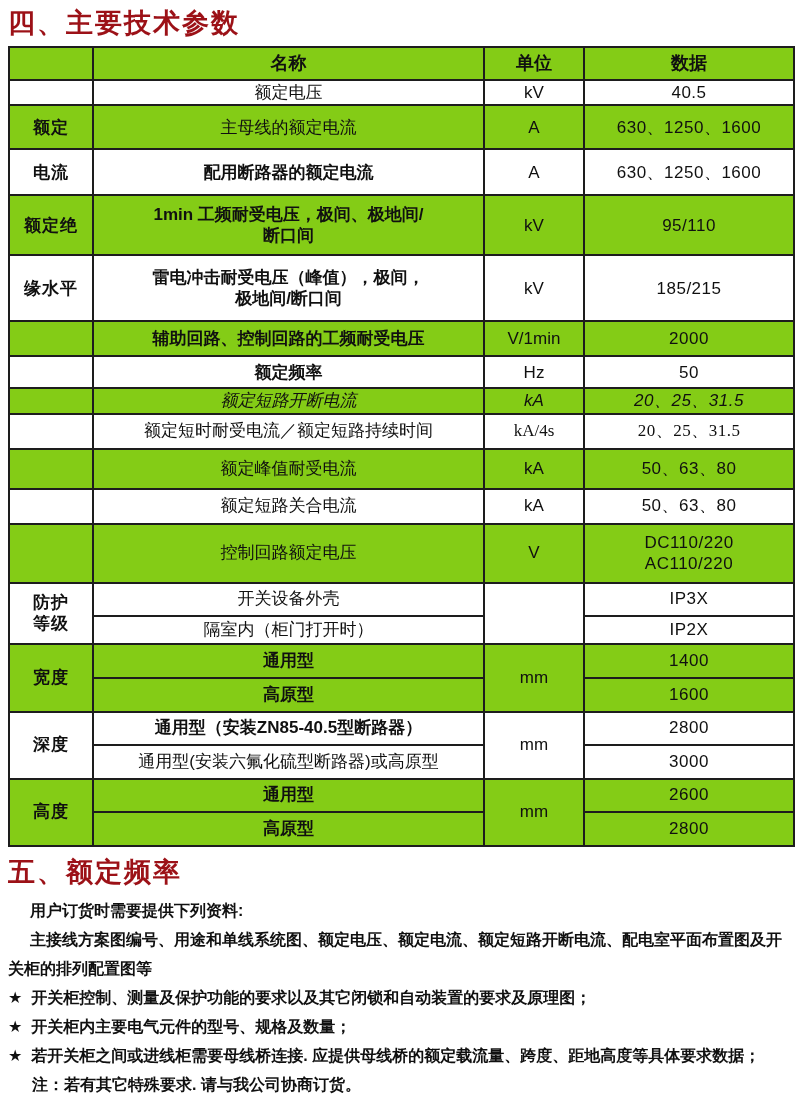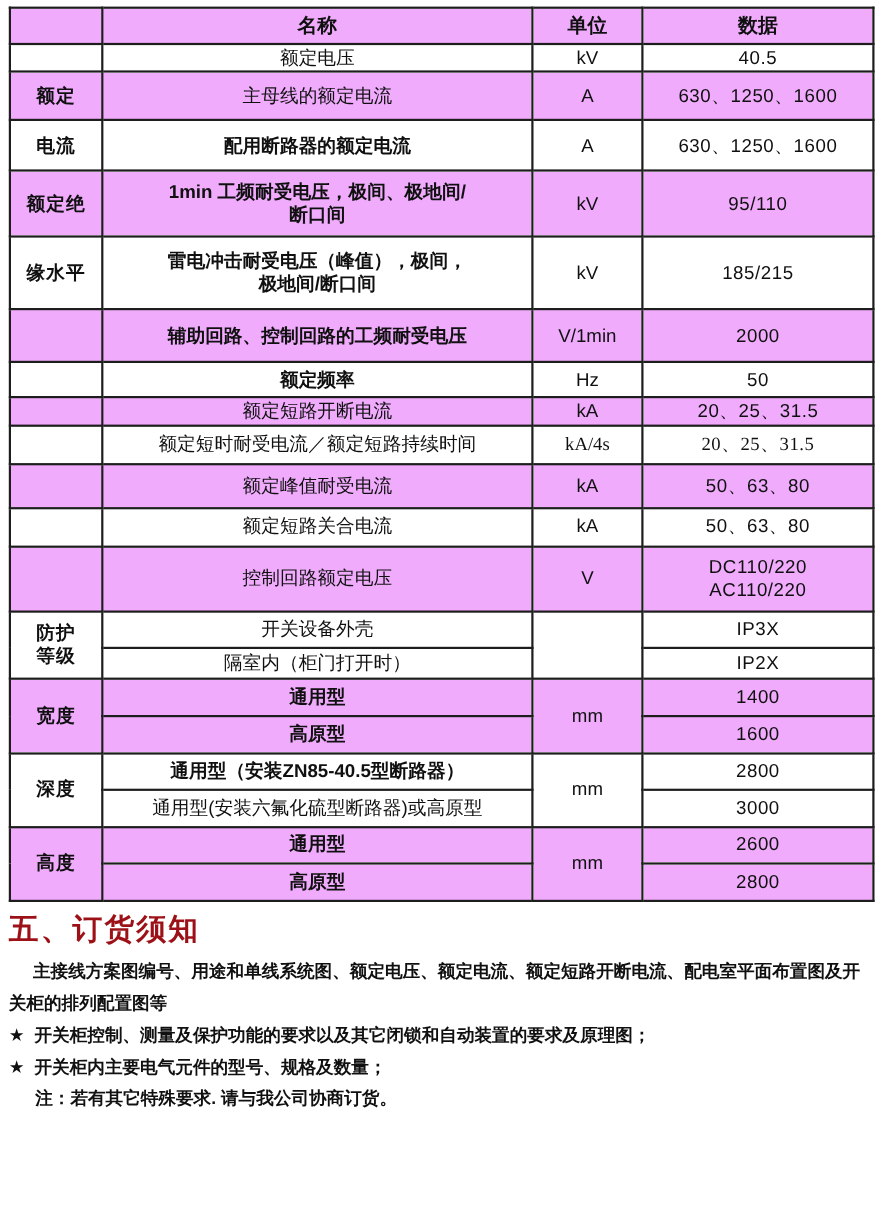--- a/index.html
+++ b/index.html
@@ -16,21 +16,21 @@
   table.tech{border-collapse:collapse;table-layout:fixed;width:785px;}
   table.tech col.c1{width:84px;}
   table.tech col.c2{width:391px;}
   table.tech col.c3{width:100px;}
   table.tech col.c4{width:210px;}
   table.tech th,table.tech td{
     border:2px solid #1d1d1d;padding:1px 4px;text-align:center;
     font-size:17px;line-height:1.25;vertical-align:middle;overflow:hidden;
   }
   table.tech th{font-weight:700;font-size:18px;height:29px;}
-  .shade{background:#f0abfc;}
+  .shade{background:#84cc16;}
   .label-cell{font-weight:700;letter-spacing:1px;}
   .name-left{text-align:left;padding-left:52px;}
   .bold{font-weight:700;}
   .unit-cell{font-size:16px;}
   .value-cell{letter-spacing:0.5px;}
   
   .notes{margin-top:2px;}
   .notes .sec-title{margin:10px 0 9px 0;}
   .note-line{
     font-size:16px;font-weight:700;line-height:29px;
@@ -39,20 +39,21 @@
   .note-line.indent{padding-left:22px;}
   .note-line.hang{padding-left:24px;}
   .note-line.flush{padding-left:0;}
   .note-line .star{display:inline-block;margin-right:9px;font-weight:400;}
 </style>
 </head>
 <body>
 
 <div class="page">
 
+  <div class="sec-title">四、主要技术参数</div>
 
   <table class="tech">
     <colgroup>
         <col class="c1">
         <col class="c2">
         <col class="c3">
         <col class="c4">
       </colgroup>
     <thead>
       <tr>
@@ -86,33 +87,33 @@
           <td class="name-cell shade name-left bold">1min 工频耐受电压，极间、极地间/<br>断口间</td>
           <td class="unit-cell shade">kV</td>
           <td class="value-cell shade">95/110</td>
         </tr>
         <tr style="height: 66px;">
           <td class="label-cell">缘水平</td>
           <td class="name-cell name-left bold">雷电冲击耐受电压（峰值），极间，<br>极地间/断口间</td>
           <td class="unit-cell">kV</td>
           <td class="value-cell">185/215</td>
         </tr>
-        <tr style="height: 48px;">
+        <tr style="height: 35px;">
           <td class="label-cell shade"></td>
           <td class="name-cell shade bold">辅助回路、控制回路的工频耐受电压</td>
           <td class="unit-cell shade">V/1min</td>
           <td class="value-cell shade">2000</td>
         </tr>
         <tr style="height: 32px;">
           <td class="label-cell"></td>
           <td class="name-cell bold">额定频率</td>
           <td class="unit-cell">Hz</td>
           <td class="value-cell">50</td>
         </tr>
-        <tr style="height: 24px;">
+        <tr style="height: 24px; font-style: italic;">
           <td class="label-cell shade"></td>
           <td class="name-cell shade">额定短路开断电流</td>
           <td class="unit-cell shade">kA</td>
           <td class="value-cell shade">20、25、31.5</td>
         </tr>
         <tr style="height: 35px; font-family: Liberation Serif, serif;">
           <td class="label-cell"></td>
           <td class="name-cell">额定短时耐受电流／额定短路持续时间</td>
           <td class="unit-cell">kA/4s</td>
           <td class="value-cell">20、25、31.5</td>
@@ -172,23 +173,25 @@
           <td class="value-cell shade">2600</td>
         </tr>
         <tr style="height: 34px;">
           <td class="name-cell shade bold">高原型</td>
           <td class="value-cell shade">2800</td>
         </tr>
       </tbody>
   </table>
 
   <div class="notes">
-    <div class="sec-title">五、订货须知</div>
+    <div class="sec-title">五、额定频率</div>
     <div>
+        <div class="note-line indent">用户订货时需要提供下列资料:</div>
         <div class="note-line indent">主接线方案图编号、用途和单线系统图、额定电压、额定电流、额定短路开断电流、配电室平面布置图及开</div>
         <div class="note-line flush">关柜的排列配置图等</div>
         <div class="note-line star"><span class="star">★</span>开关柜控制、测量及保护功能的要求以及其它闭锁和自动装置的要求及原理图；</div>
         <div class="note-line star"><span class="star">★</span>开关柜内主要电气元件的型号、规格及数量；</div>
+        <div class="note-line star"><span class="star">★</span>若开关柜之间或进线柜需要母线桥连接. 应提供母线桥的额定载流量、跨度、距地高度等具体要求数据；</div>
         <div class="note-line hang">注：若有其它特殊要求. 请与我公司协商订货。</div>
       </div>
   </div>
 
 </div>
 
 </body></html>

